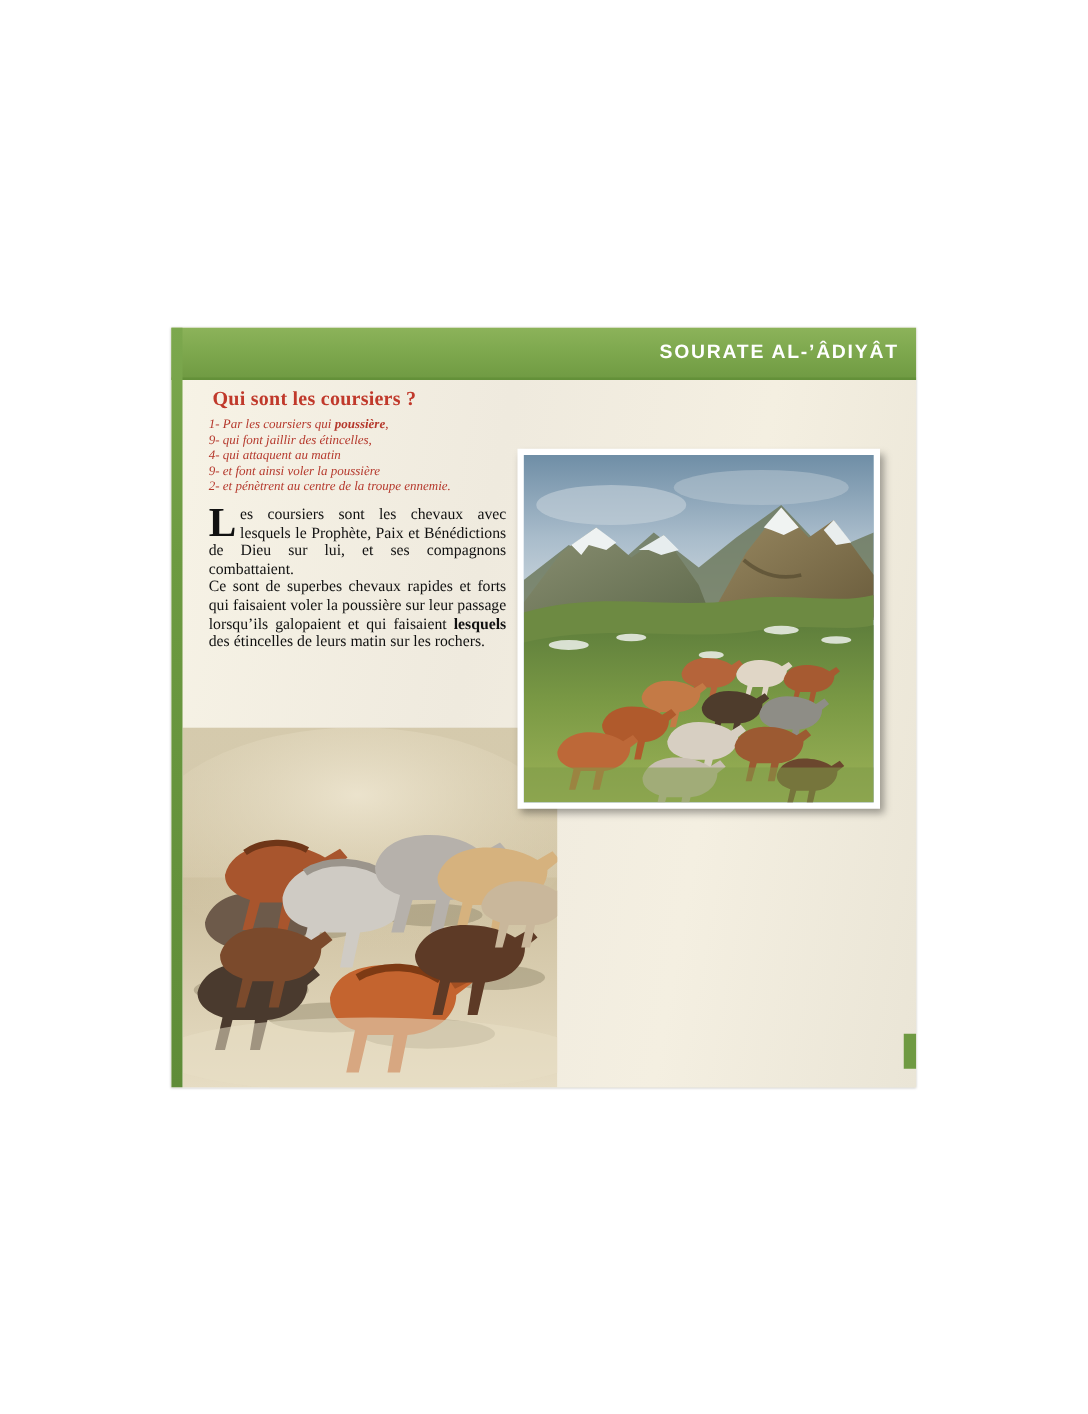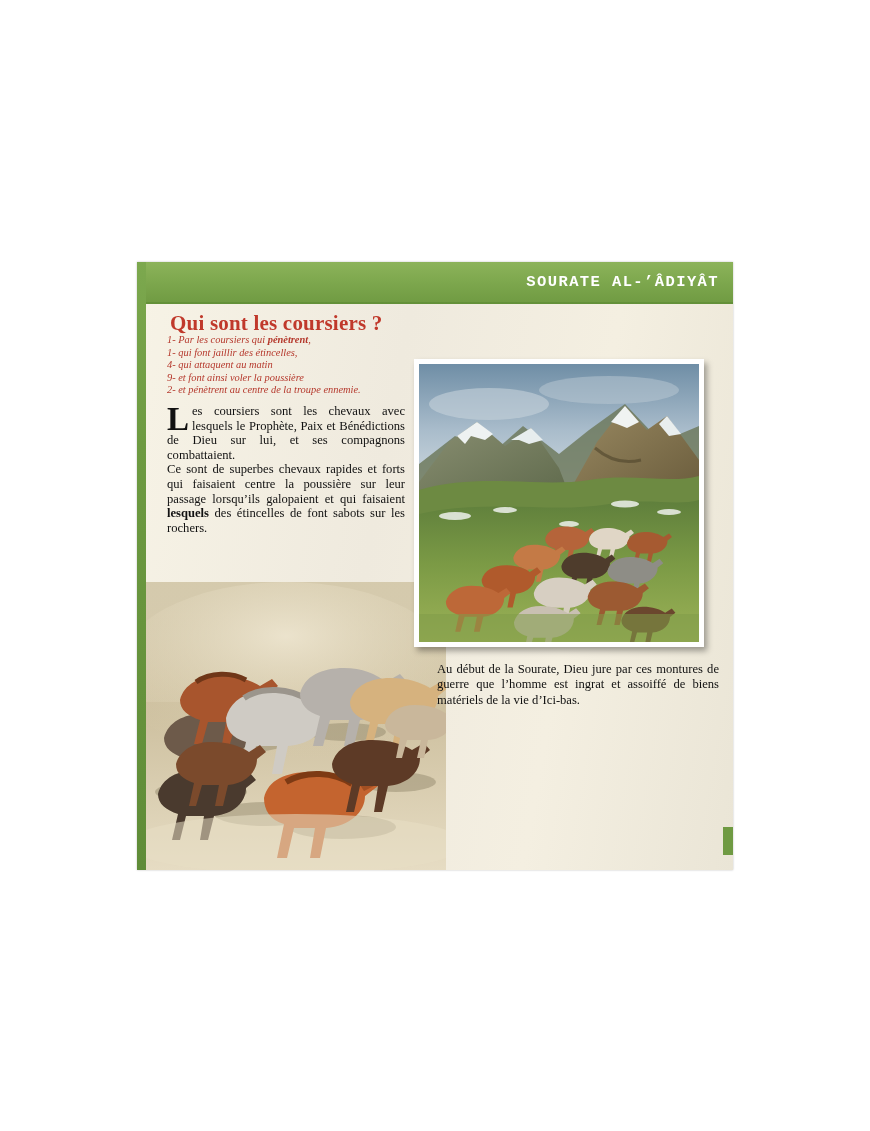--- a/index.html
+++ b/index.html
@@ -49,21 +49,21 @@
     left: 0; bottom: 0;
     width: 100%; height: 2px;
     background: #5c8a33;
     opacity: .6;
   }
   #header-title {
     position: absolute;
     right: 14px;
     top: 11px;
     color: #ffffff;
-    font-family: Liberation Mono, monospace;
+    font-family: Liberation Sans, sans-serif;
     font-weight: bold;
     font-size: 15.5px;
     letter-spacing: 1.4px;
     text-align: right;
   }
 
   
   #left-edge {
     position: absolute;
     left: 0; top: 0;
@@ -81,21 +81,21 @@
   }
 
   
   #headline {
     position: absolute;
     left: 33px;
     top: 49px;
     color: #c0392b;
     font-family: "Liberation Serif", serif;
     font-weight: bold;
-    font-size: 21px;
+    font-size: 16px;
     letter-spacing: .2px;
   }
 
   
   #verses {
     position: absolute;
     left: 30px;
     top: 72px;
     width: 290px;
     color: #b5382c;
@@ -275,24 +275,24 @@
     <div id="header-title">SOURATE AL-’ÂDIYÂT</div>
   </div>
 
   <div id="left-edge"></div>
   <div id="right-tab"></div>
 
   <div id="headline">Qui sont les coursiers ?</div>
 
   <div id="verses">
     <div class="verse">
-      <span>1- Par les coursiers qui <b>pénètrent</b>,</span>
+      <span>1- Par les coursiers qui <b>poussière</b>,</span>
     </div>
     <div class="verse">
-      <span>1- qui font jaillir des étincelles,</span>
+      <span>9- qui font jaillir des étincelles,</span>
     </div>
     <div class="verse">
       <span>4- qui attaquent au matin</span>
     </div>
     <div class="verse">
       <span>9- et font ainsi voler la poussière</span>
     </div>
     <div class="verse">
       <span>2- et pénètrent au centre de la troupe ennemie.</span>
     </div>
@@ -388,18 +388,17 @@
           </g>
         </g>
 
         <rect x="0" y="250" width="280" height="28" fill="#7f9b48" opacity=".55"></rect>
       </svg>
     </div>
   </div>
 
   <div id="body-col">
     <p><span id="dropcap">L</span><span>es coursiers sont les chevaux avec lesquels le Prophète, Paix et Bénédictions de Dieu sur lui, et ses compagnons combattaient.</span></p>
-    <p><span>Ce sont de superbes chevaux rapides et forts qui faisaient centre la poussière sur leur passage lorsqu’ils galopaient et qui faisaient </span><b>lesquels</b><span> des étincelles de font sabots sur les rochers.</span></p>
+    <p><span>Ce sont de superbes chevaux rapides et forts qui faisaient voler la poussière sur leur passage lorsqu’ils galopaient et qui faisaient </span><b>lesquels</b><span> des étincelles de leurs matin sur les rochers.</span></p>
   </div>
 
-  <div id="caption-col">Au début de la Sourate, Dieu jure par ces montures de guerre que l’homme est ingrat et assoiffé de biens matériels de la vie d’Ici-bas.</div>
 
 </div>
 
 </body></html>

